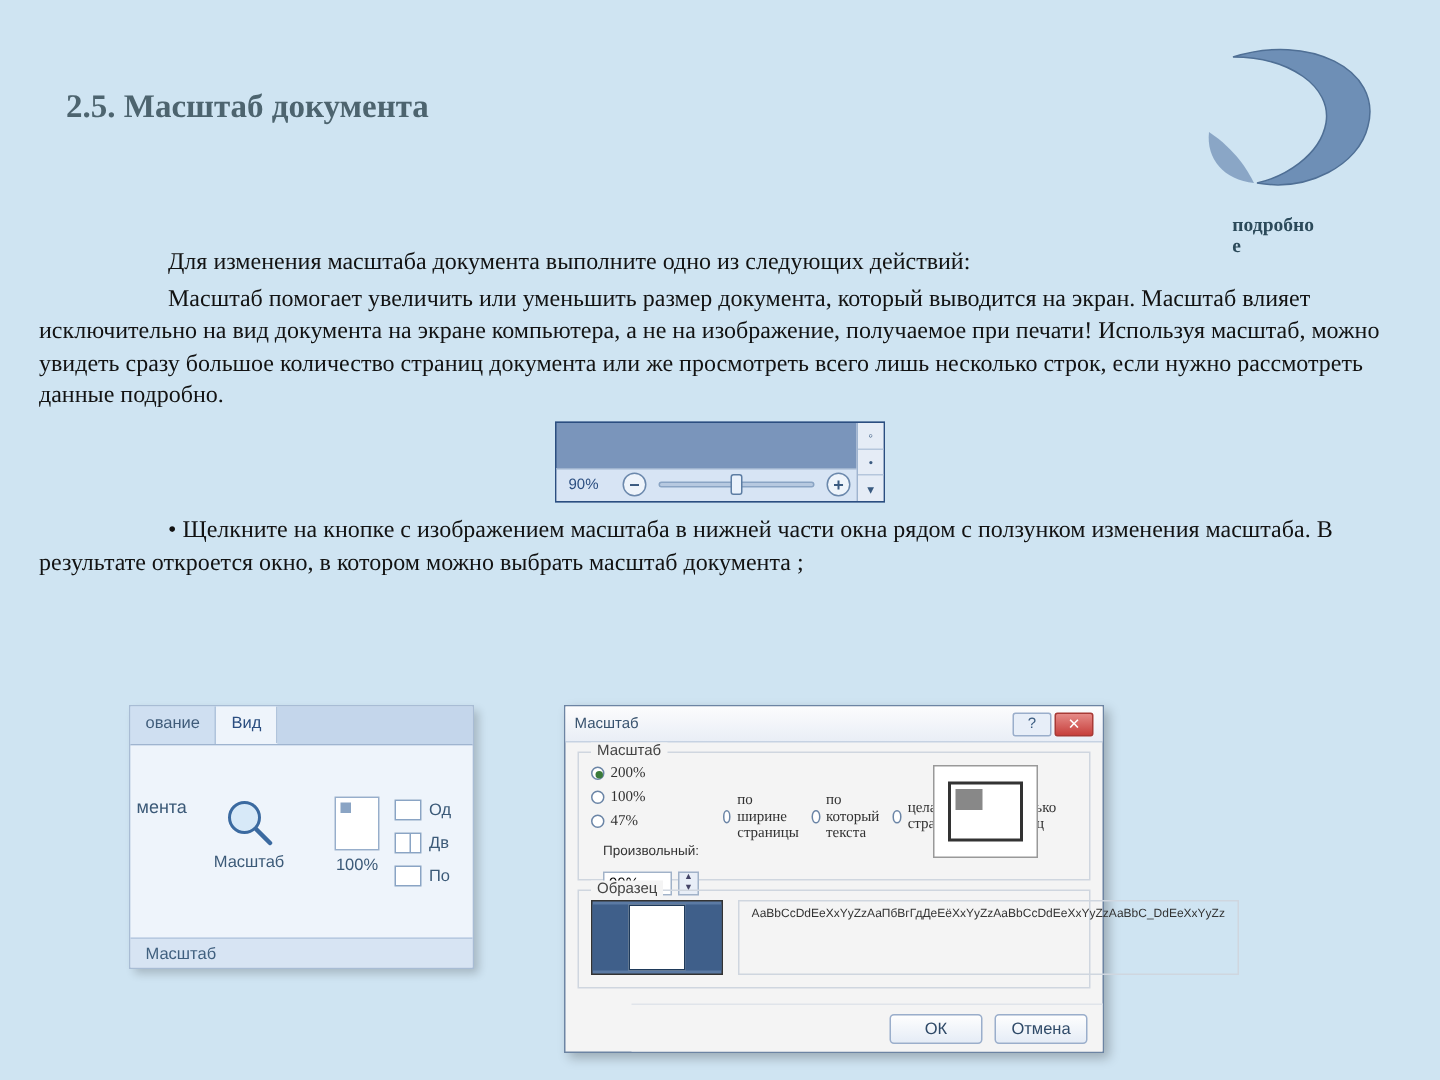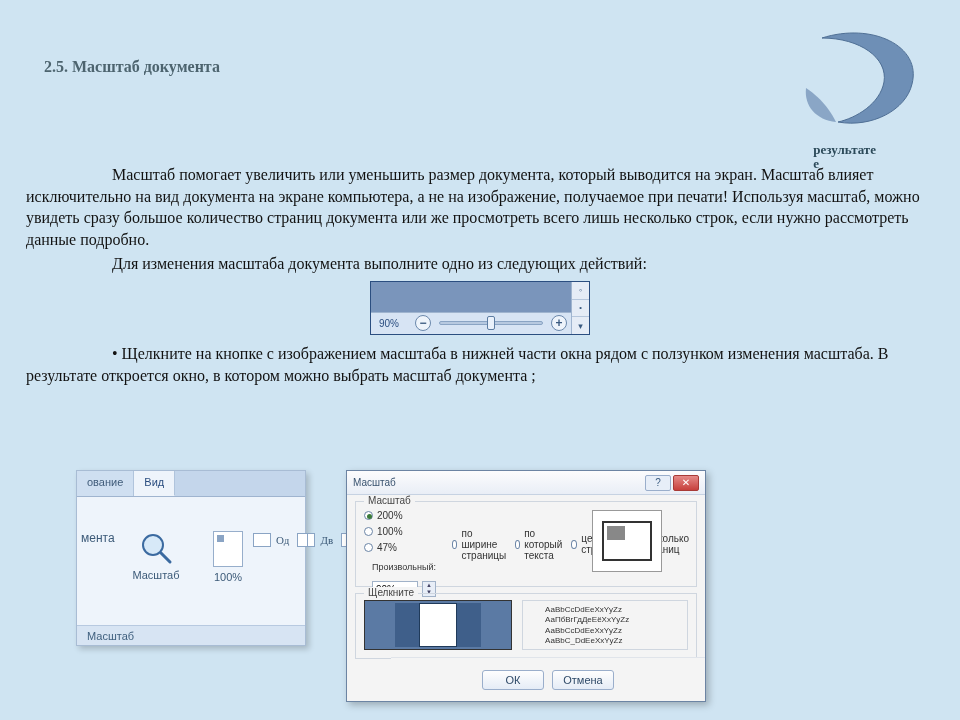--- a/index.html
+++ b/index.html
@@ -6,21 +6,21 @@
   body {
     width: 960px; height: 720px;
     background: #cfe4f2;
     font-family: "Times New Roman", Georgia, serif;
     position: relative;
     overflow: hidden;
   }
   .heading {
     position: absolute;
     left: 44px; top: 58px;
-    font-size: 16px;
+    font-size: 22px;
     font-weight: bold;
     color: #4d646f;
   }
   .ribbon-graphic {
     position: absolute;
     right: 38px; top: 28px;
     width: 120px; height: 105px;
   }
   .toc-link {
     position: absolute;
@@ -85,22 +85,22 @@
   }
   .zoom-strip .sq {
     flex:1; border-bottom:1px solid #b5c6dc;
     display:flex; align-items:center; justify-content:center;
     font-size:9px; color:#3a5a80;
   }
   .zoom-strip .sq:last-child { border-bottom:none; }
 
   .bottom-figs {
     position:absolute;
-    left: 76px; top: 470px;
-    display:flex; gap: 40px;
+    left: 86px; top: 470px;
+    display:flex; gap: 60px;
     align-items:flex-start;
   }
 
   
   .ribbon-fig {
     width: 230px; height: 176px;
     background:#dfeaf6;
     border:1px solid #a8bcd4;
     font-family: Tahoma, Arial, sans-serif;
     font-size:11px; color:#2b4e80;
@@ -133,21 +133,21 @@
   .ribbon-fig .label { color:#3c5a78; }
   .ribbon-fig .magnifier {
     left:44px;
   }
   .ribbon-fig .magnifier .ic svg { width:34px; height:34px; }
   .ribbon-fig .hund { left:116px; top:34px; }
   .ribbon-fig .hund .ic { width:30px; height:36px; border:1px solid #97aecb; background:#fff; position:relative; }
   .ribbon-fig .hund .ic::after { content:""; position:absolute; left:3px; top:3px; width:7px; height:7px; background:#8aa4c4; }
   .ribbon-fig .smallstack {
     position:absolute; right:6px; top:36px; width:46px;
-    display:flex; flex-direction:row; gap:8px;font-family:Liberation Serif, serif;
+    display:flex; flex-direction:column; gap:8px;
   }
   .ribbon-fig .smallitem { display:flex; align-items:center; gap:5px; color:#3c5a78; }
   .ribbon-fig .sm-ic { width:18px; height:14px; border:1px solid #8aa4c4; background:#fff; position:relative; }
   .ribbon-fig .sm-ic.double::after { content:""; position:absolute; left:9px; top:0; bottom:0; width:1px; background:#8aa4c4; }
   .ribbon-fig .sm-ic.three { background:linear-gradient(90deg,#fff 0 33%,#8aa4c4 33% 34%,#fff 34% 66%,#8aa4c4 66% 67%,#fff 67%); }
 
   
   .dlg {
     width: 360px; height: 232px;
     font-family: Tahoma, Arial, sans-serif;
@@ -172,21 +172,21 @@
     font-size:10px; color:#3b5c80;
   }
   .dlg .winbtn.close { background:linear-gradient(#e58a87,#c7403c); color:#fff; border-color:#a83a36; }
   .dlg .body { position:absolute; left:8px; right:8px; top:30px; bottom:34px; }
   .dlg .group {
     border:1px solid #cfd6df; padding:6px 8px 8px; position:relative;
   }
   .dlg .group .legend { position:absolute; top:-7px; left:8px; background:#f4f4f4; padding:0 4px; color:#444; }
   .dlg .row1 { display:flex; gap:8px; height:86px; }
   .dlg .radios { width:80px; display:flex; flex-direction:column; gap:5px; padding-top:2px;}
-  .dlg .rad { display:flex; align-items:center; gap:4px; color:#333; }
+  .dlg .rad { display:flex; align-items:center; gap:4px; color:#333;font-family:Liberation Serif, serif; }
   .dlg .rad .dot { width:9px; height:9px; border:1px solid #6b85a6; border-radius:50%; position:relative; background:#fff;}
   .dlg .rad.sel .dot::after { content:""; position:absolute; left:2px; top:2px; width:5px; height:5px; border-radius:50%; background:#3a7a3a; }
   .dlg .midrad { width:132px; display:flex; gap:5px; padding-top:2px;}
   .dlg .thumb-mon {
     width:70px; height:62px; border:1px solid #999; background:#fff; position:relative; margin-top:2px;
     display:flex; align-items:center; justify-content:center;
   }
   .dlg .thumb-mon .scr { width:50px; height:40px; border:2px solid #333; background:#fff; position:relative;}
   .dlg .thumb-mon .scr::after { content:""; position:absolute; left:3px; top:3px; width:18px; height:14px; background:#888;}
   .dlg .spin { display:flex; align-items:center; gap:4px; margin-top:4px;justify-content:center;}
@@ -195,50 +195,50 @@
   }
   .dlg .spin .ud { width:14px; height:16px; border:1px solid #a1b2c8; background:#e8eef7; display:flex; flex-direction:column;}
   .dlg .spin .ud div { flex:1; font-size:6px; line-height:7px; text-align:center; color:#446;}
   .dlg .grp2 { margin-top:6px; height:66px; display:flex; gap:10px; }
   .dlg .preview-pages {
     width:148px; height:50px; border:1px solid #333; background:#5b7aa4; position:relative;
     display:flex; align-items:center; justify-content:center; gap:0;
   }
   .dlg .preview-pages .pg { width:38px; height:44px; background:#fff; border:1px solid #1f3a5a;}
   .dlg .preview-pages .side { width:24px; height:44px; background:#3f5f8a; }
-  .dlg .sample-col { flex:1; border:1px solid #cfd6df; padding:3px 22px; display:flex; flex-direction:column; justify-content:space-around; }
+  .dlg .sample-col { flex:1; border:1px solid #cfd6df; padding:3px 8px; display:flex; justify-content:space-around; }
   .dlg .sample-col div { font-size:8px; color:#333; white-space:nowrap; overflow:hidden; }
   .dlg .footer {
-    position:absolute; left:0; right:0; bottom:0; height:44px;
-    display:flex; align-items:center; justify-content:center; gap:8px;
+    position:absolute; left:0; right:0; bottom:0; height:32px;
+    display:flex; align-items:center; justify-content:flex-end; gap:8px;
     padding:0 10px; background:#f4f4f4; border-top:1px solid #e0e4ea;margin-left:44px;
   }
   .dlg .btn {
     min-width:62px; height:20px; border:1px solid #9aaecb; border-radius:3px;
     background:linear-gradient(#fefefe,#e5ecf6);
     display:flex; align-items:center; justify-content:center;
     color:#2f4a68; font-size:11px;
   }
 </style>
 </head>
 <body>
 
 <div class="heading">2.5. Масштаб документа</div>
 
 <svg class="ribbon-graphic" viewBox="0 0 120 105">
   <path d="M20,10 C70,-6 120,18 110,56 C104,82 70,100 36,94 C54,90 78,76 82,54 C86,30 58,10 20,10 Z" fill="#6e8fb6" stroke="#4f6f95" stroke-width="1"></path>
   <path d="M34,94 C14,92 2,78 4,60 C22,72 30,86 34,94 Z" fill="#8aa6c6"></path>
 </svg>
 
-<div class="toc-link" style="white-space:pre-line;">результате
+<div class="toc-link" style="white-space:pre-line;">подробно
 е</div>
 
 <div class="body-text">
+  <p class="indent">Для изменения масштаба документа выполните одно из следующих действий:</p>
   <p class="indent">Масштаб помогает увеличить или уменьшить размер документа, который выводится на экран. Масштаб влияет исключительно на вид документа на экране компьютера, а не на изображение, получаемое при печати! Используя масштаб, можно увидеть сразу большое количество страниц документа или же просмотреть всего лишь несколько строк, если нужно рассмотреть данные подробно.</p>
-  <p class="indent">Для изменения масштаба документа выполните одно из следующих действий:</p>
 
   <div class="img-slot1">
     <div class="zoom-strip">
       <div class="vbar">
         <div class="sq">◦</div>
         <div class="sq">•</div>
         <div class="sq">▾</div>
       </div>
       <div class="bottombar">
         <span class="pct">90%</span>
@@ -343,21 +343,21 @@
           <label class="rad">
               <span class="dot"></span>
               <span>несколько страниц</span>
             </label>
         </div>
         <div class="thumb-mon">
             <div class="scr"></div>
           </div>
       </div>
       <div class="group grp2">
-        <span class="legend">Щелкните</span>
+        <span class="legend">Образец</span>
         <div class="preview-pages">
           <div class="side"></div>
             <div class="pg"></div>
             <div class="side"></div>
         </div>
         <div class="sample-col">
           <div>АаBbСсDdEeXxYyZz</div>
           <div>АаПбВгГдДеЕёXxYyZz</div>
           <div>АаBbСсDdEeXxYyZz</div>
           <div>АаBbС_DdEeXxYyZz</div>

